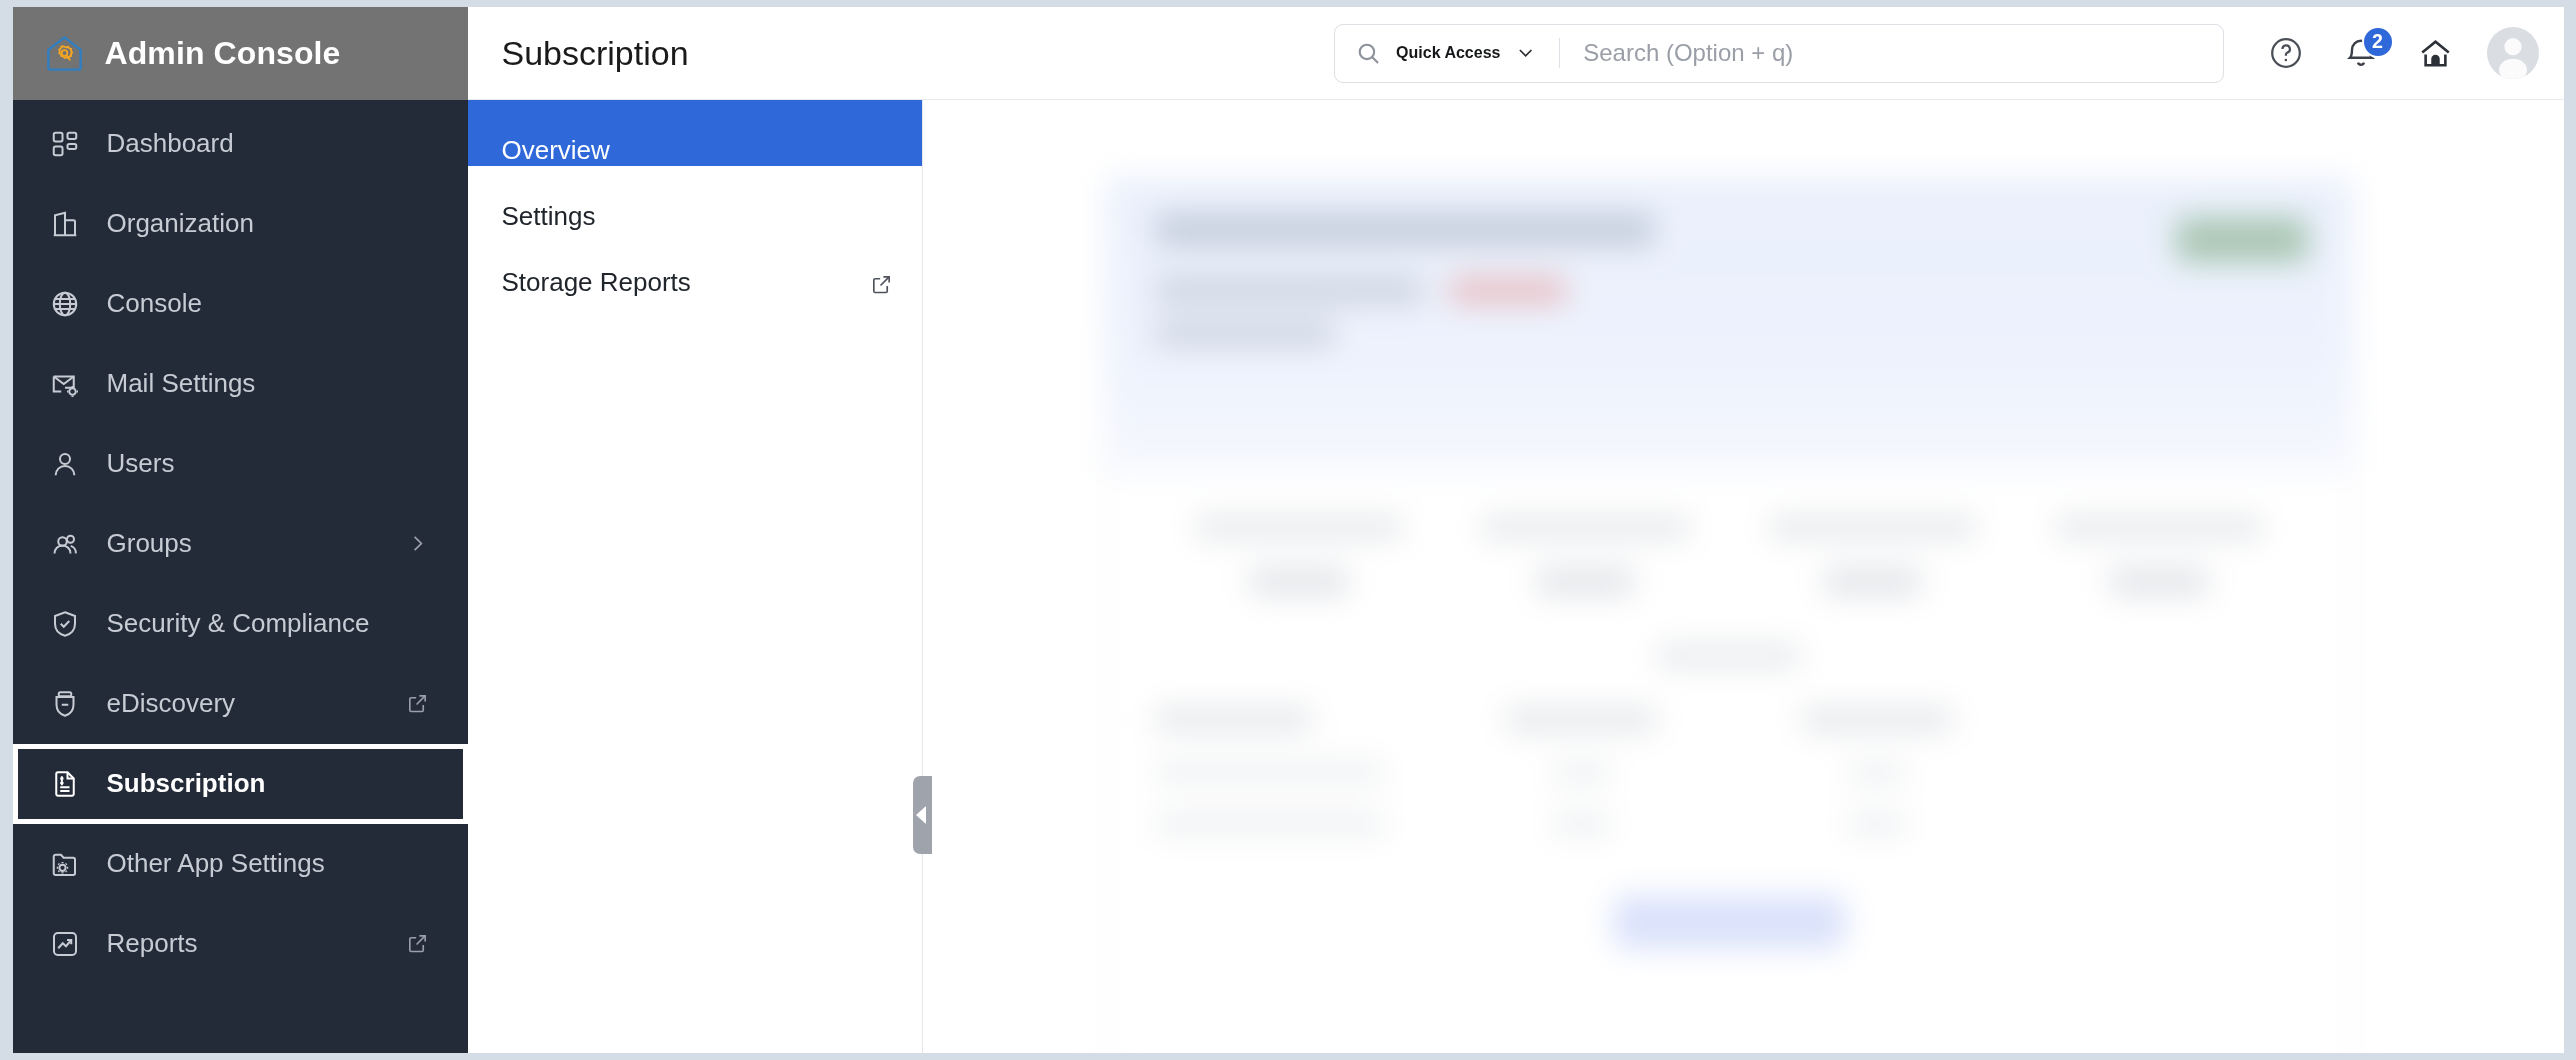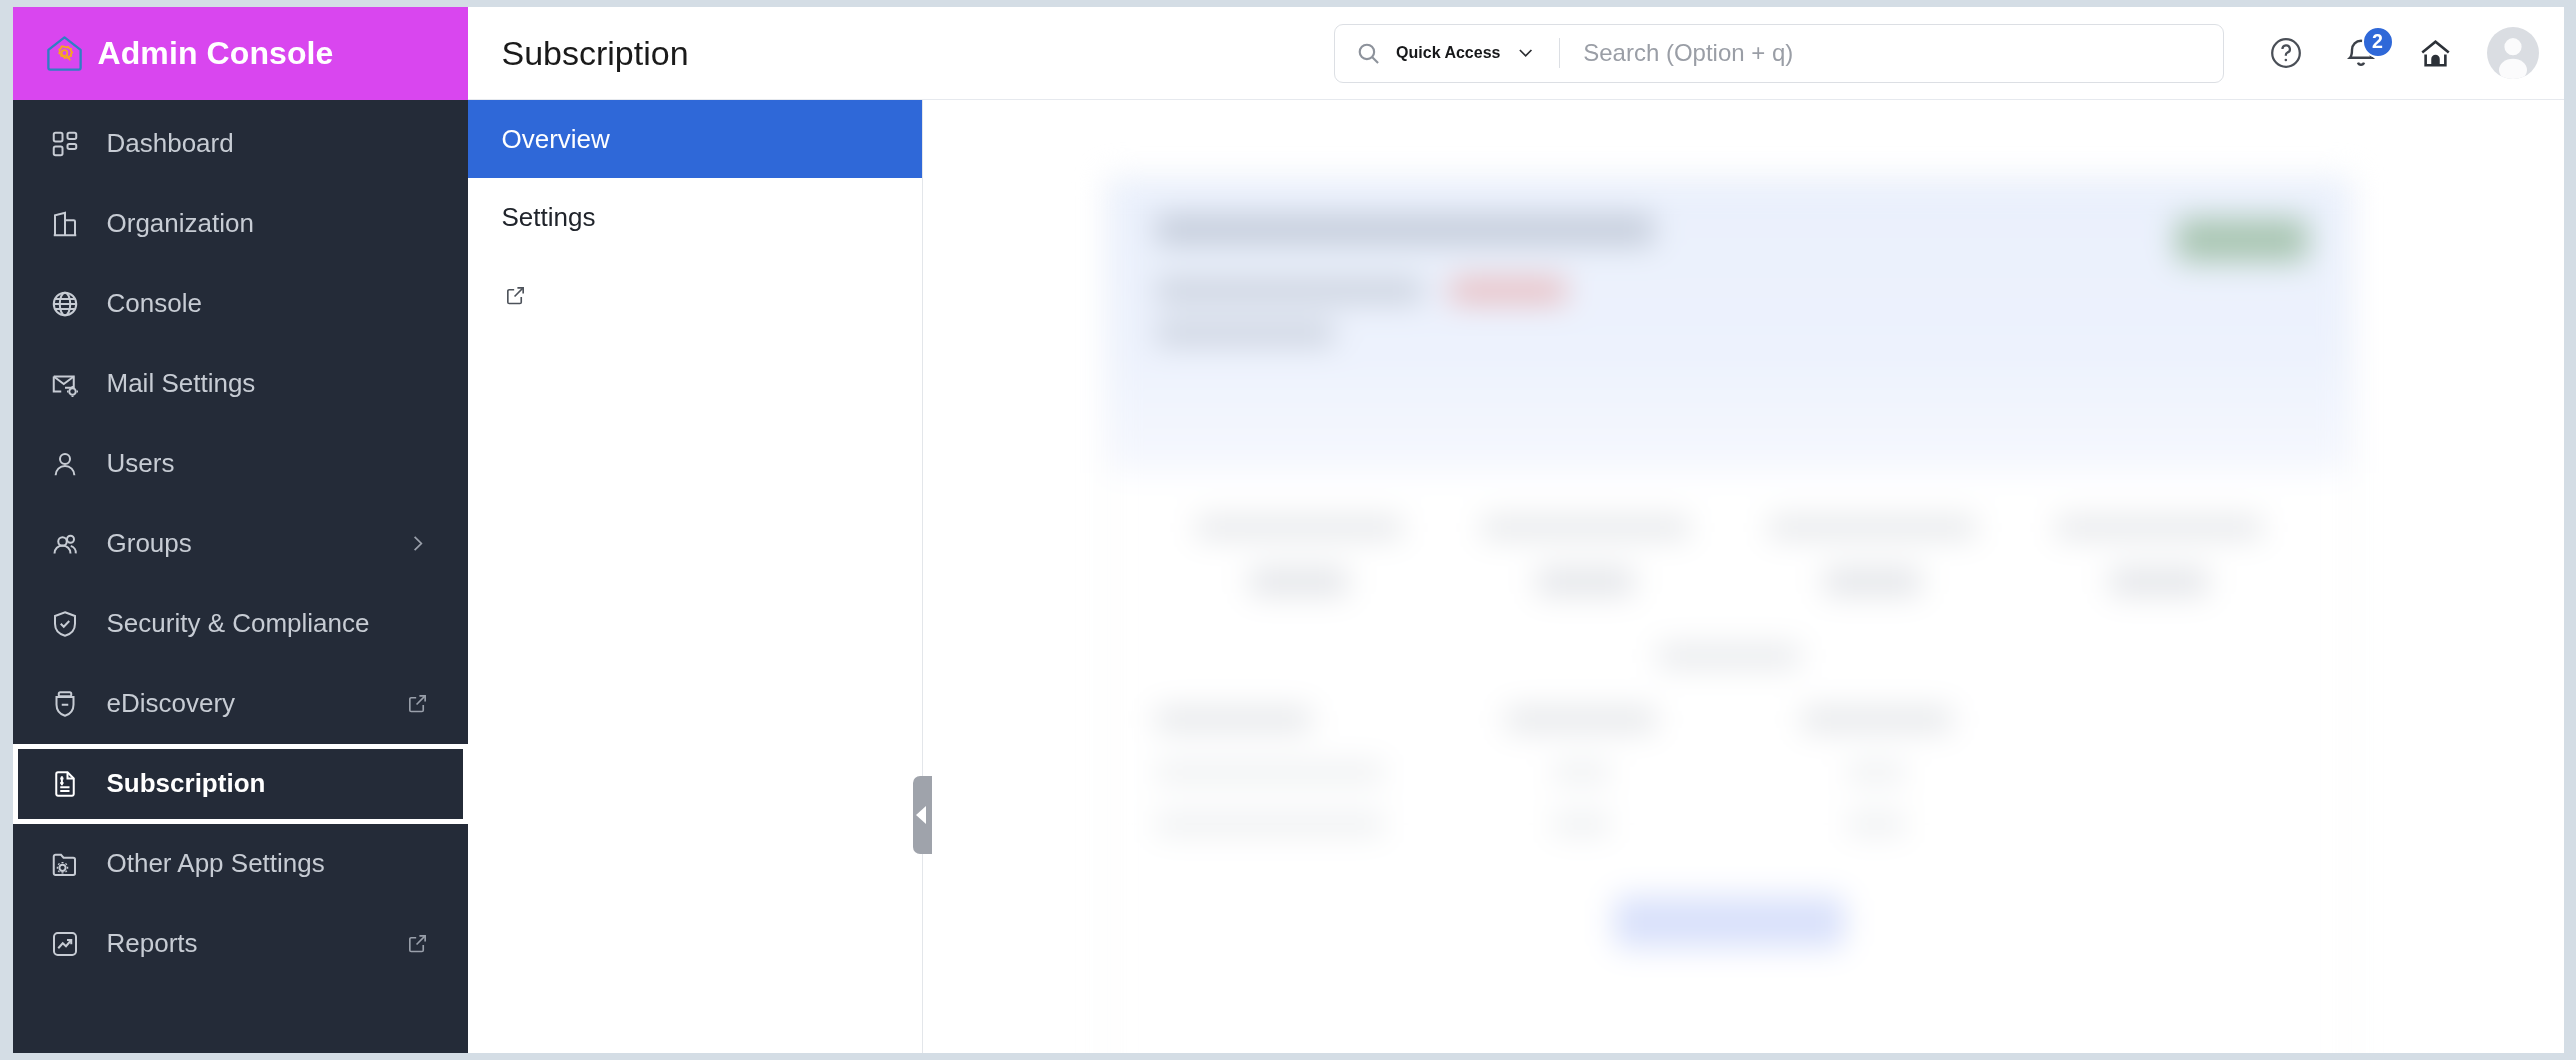--- a/index.html
+++ b/index.html
@@ -26,22 +26,22 @@
     background: #242b38;
     flex: 0 0 455px;
     position: relative;
     overflow: hidden;
   }
   #brand {
     height: 93px;
     display: flex;
     align-items: center;
     padding-left: 30px;
-    gap: 12px;
-    background: #d946ef;
+    gap: 19px;
+    background: #737373;
   }
   #brand .brand-label {
     color: #ffffff;
     font-size: 32px;
     font-weight: 700;
     letter-spacing: 0.1px;
     white-space: nowrap;
   }
   .nav-list { padding-top: 3.6px; }
   .nav-item {
@@ -147,23 +147,23 @@
 
   #subnav {
     width: 455px;
     flex: 0 0 455px;
     background: #ffffff;
     border-right: 0.9px solid #e3e6ea;
     padding-top: 0;
     position: relative;
   }
   .subnav-item {
-    height: 78px;
+    height: 66px;
     display: flex;
-    align-items: center;
+    align-items: flex-end;
     padding: 0 27px 0 34px;
     font-size: 26px;
     color: #20242b;
     cursor: pointer;
     gap: 12.5px;
     white-space: nowrap;
   }
   .subnav-item .sn-label { flex: 1 1 auto; }
   .subnav-item.active { background: #2f68d8; color: #ffffff; }
   .subnav-item .sn-trail { width: 27px; height: 27px; display:flex; align-items:center; justify-content:center; flex:0 0 27px; }
@@ -490,20 +490,21 @@
     <div id="body-area">
 
       <nav id="subnav">
         <div class="subnav-item active">
           <span class="sn-label">Overview</span>
         </div>
         <div class="subnav-item">
           <span class="sn-label">Settings</span>
         </div>
         <div class="subnav-item">
+          <span class="sn-label">Storage Reports</span>
           <span class="sn-trail">
             <svg width="23" height="23" viewBox="0 0 24 24" fill="none" stroke="#4d525a" stroke-width="1.7">
               <path d="M14 4h6v6"></path>
                 <path d="M19.4 4.6L11 13"></path>
                 <path d="M18 13.6V19a1.4 1.4 0 0 1-1.4 1.4H5.4A1.4 1.4 0 0 1 4 19V7.4A1.4 1.4 0 0 1 5.4 6h5.2"></path>
             </svg>
           </span>
         </div>
       </nav>
 

